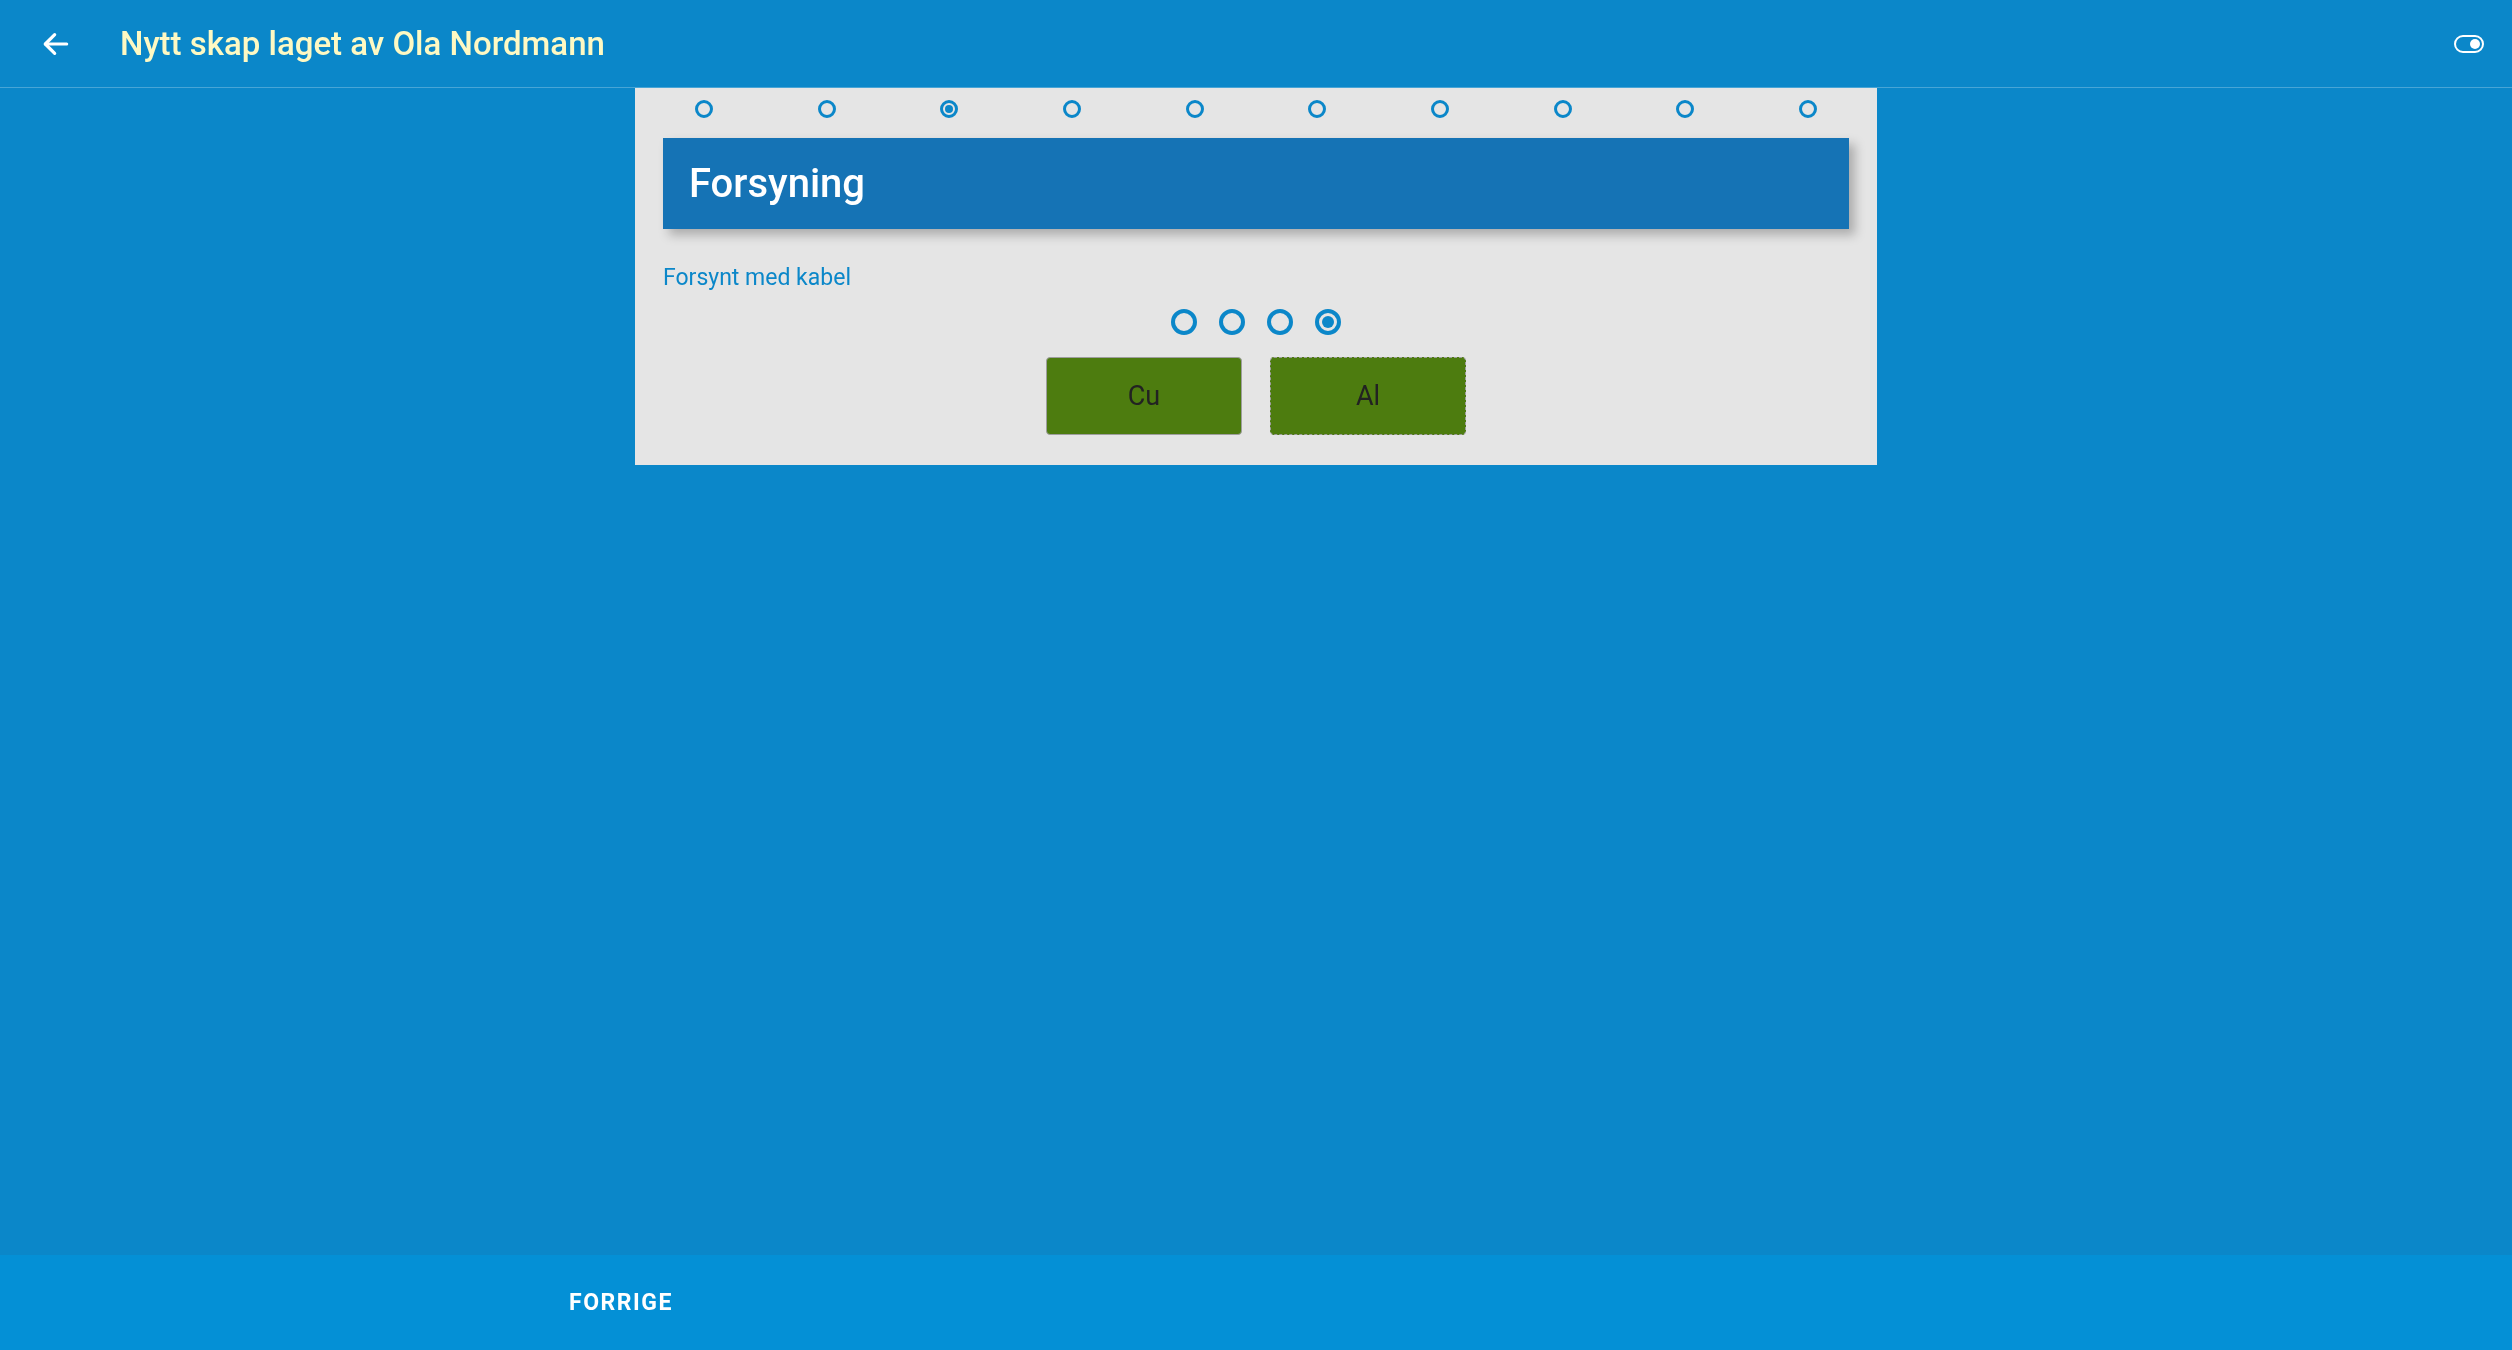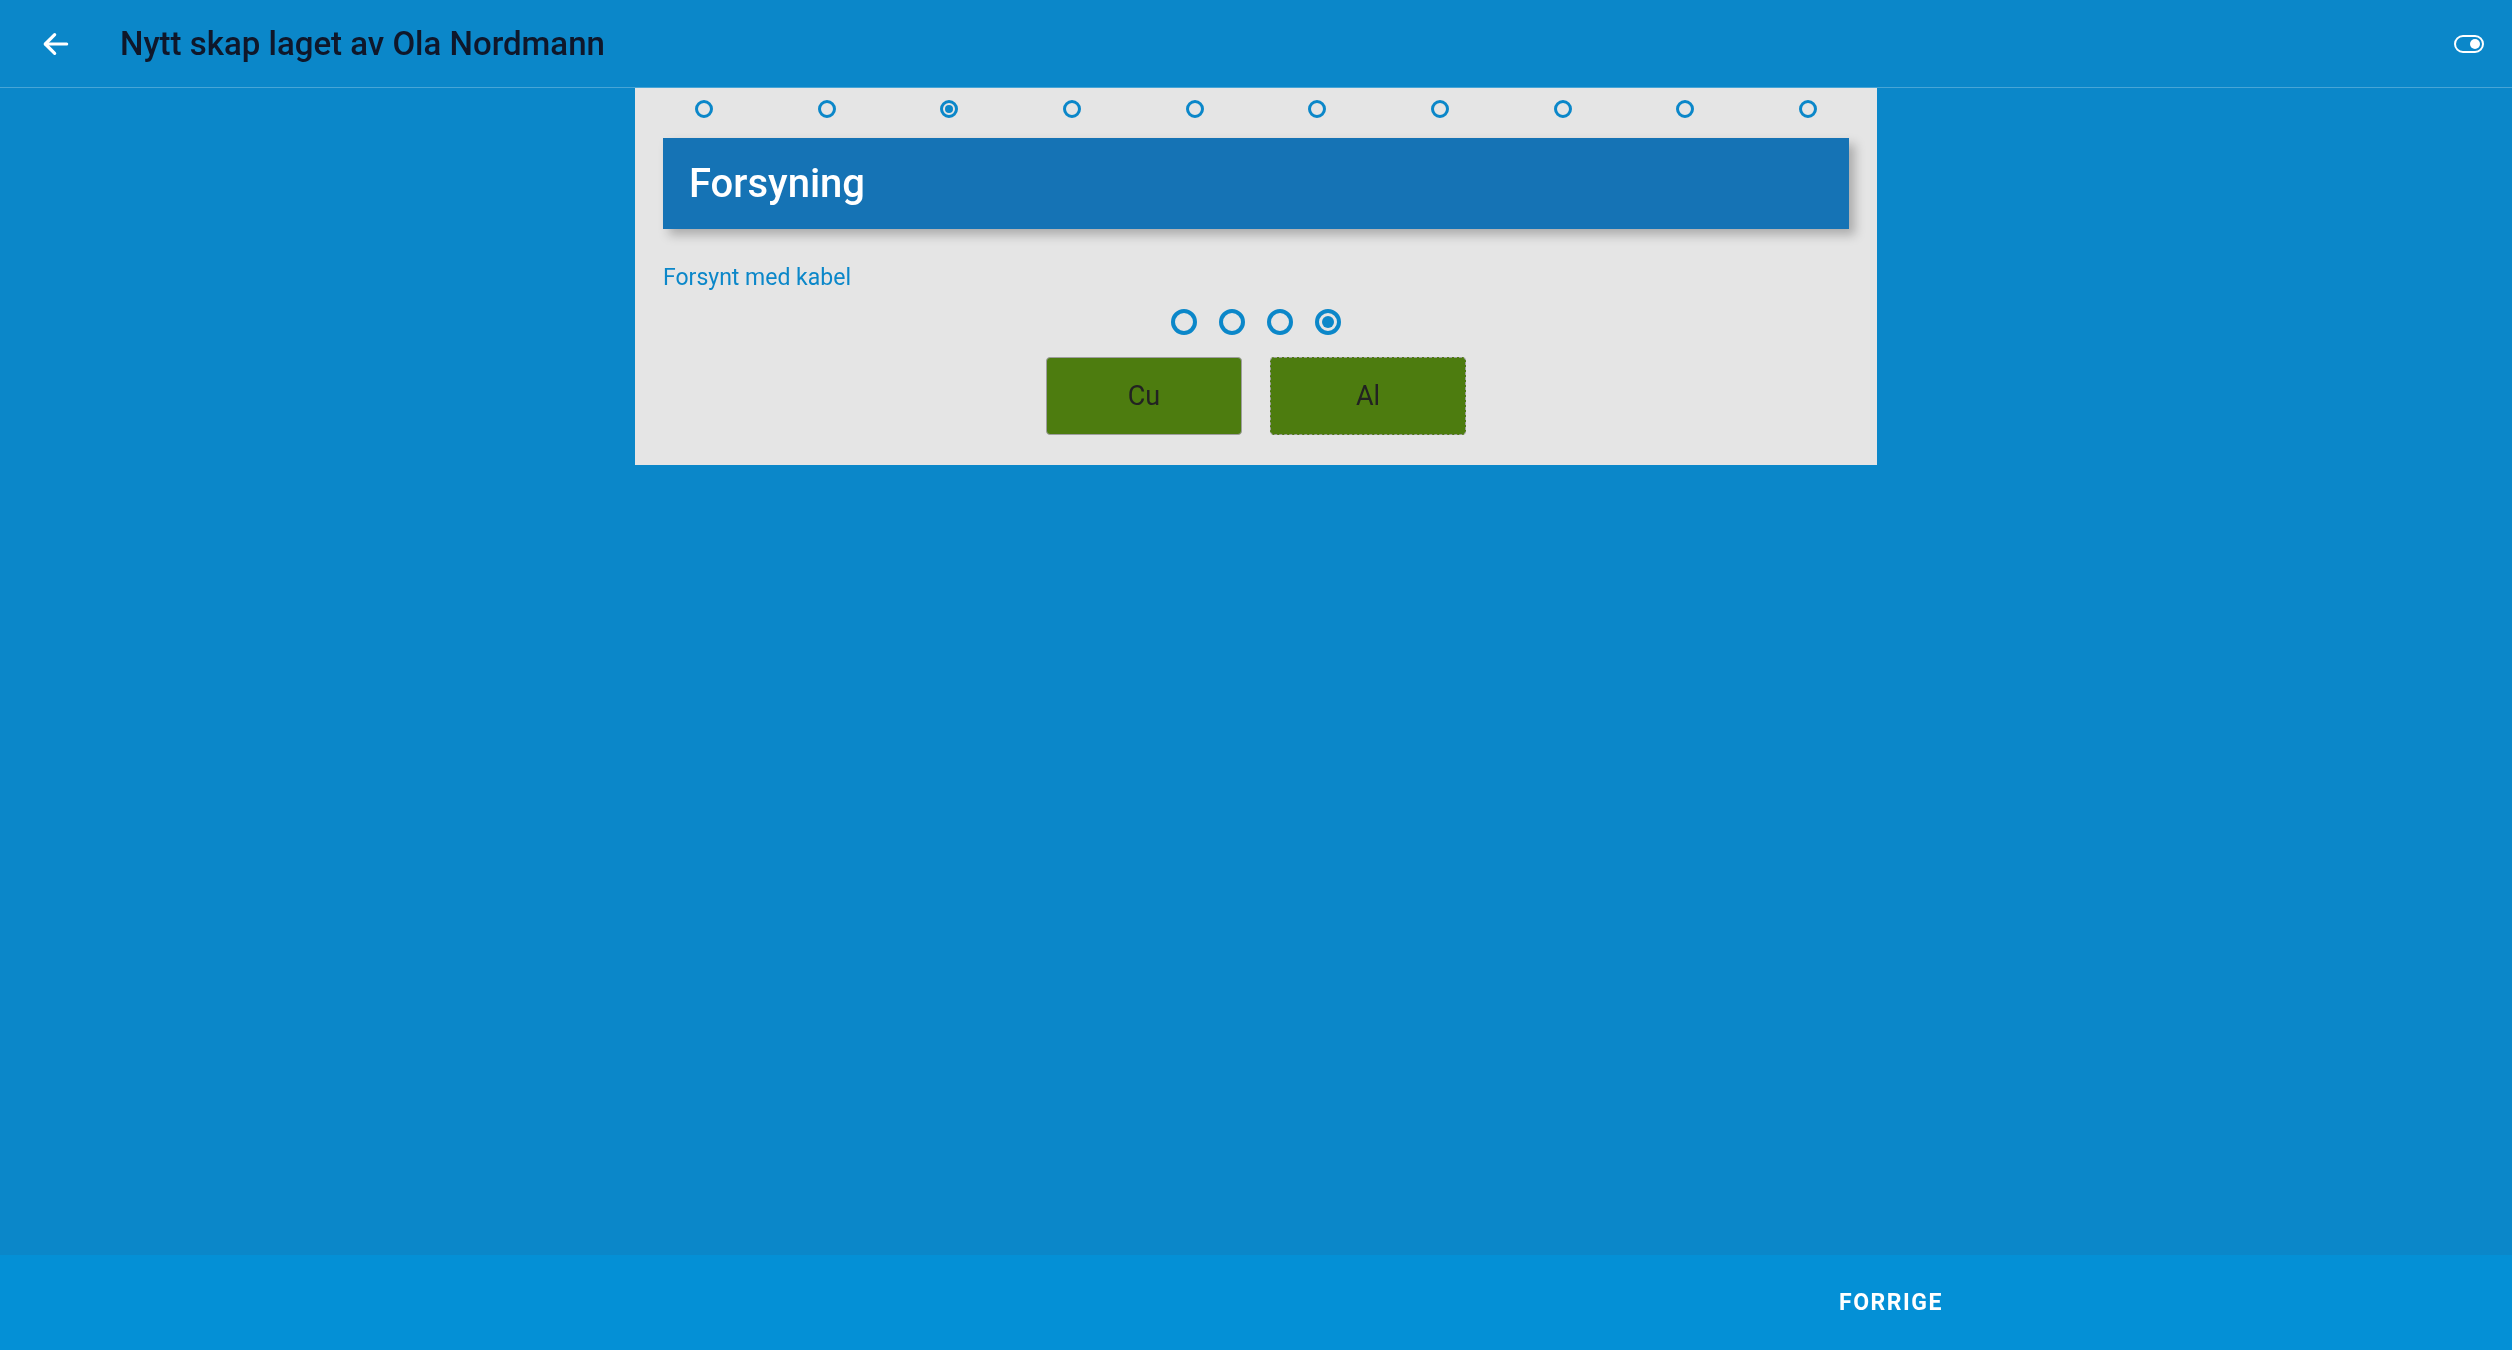--- a/index.html
+++ b/index.html
@@ -37,21 +37,21 @@
       height: 48px;
       display: flex;
       align-items: center;
       justify-content: center;
       cursor: pointer;
       color: #fff;
       margin-right: 40px;
     }
     
     .appbar .title {
-      color: #0f172a;
+      color: #fef9c3;
       font-size: 33px;
       font-weight: 500;
       text-align: center;
     }
     
     .appbar .toggle {
       position: absolute;
       right: 28px;
       top: 50%;
       transform: translateY(-50%);
@@ -207,21 +207,21 @@
     .material-btn.dashed {
       border: 1px dashed #9e9e9e;
     }
     
     
     .footer {
       height: 95px;
       background: #0490d6;
       display: flex;
       align-items: center;
-      justify-content: flex-end;
+      justify-content: flex-start;
     }
     
     .footer-inner {
       width: 1242px;
       display: flex;
     }
     
     .footer-btn {
       flex: 1;
       text-align: center;

